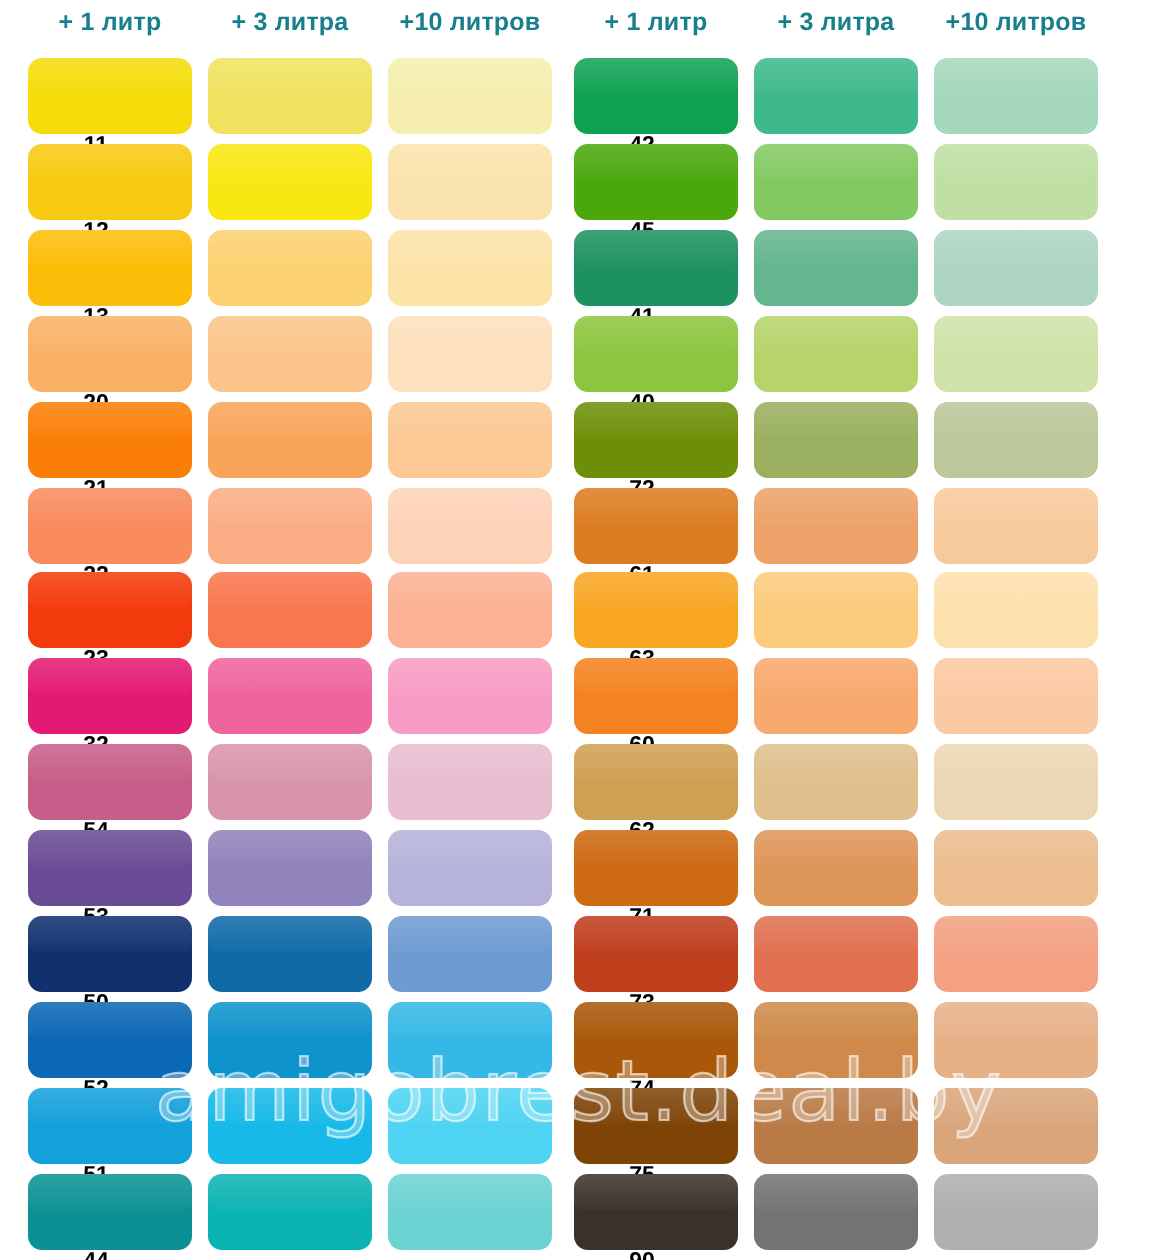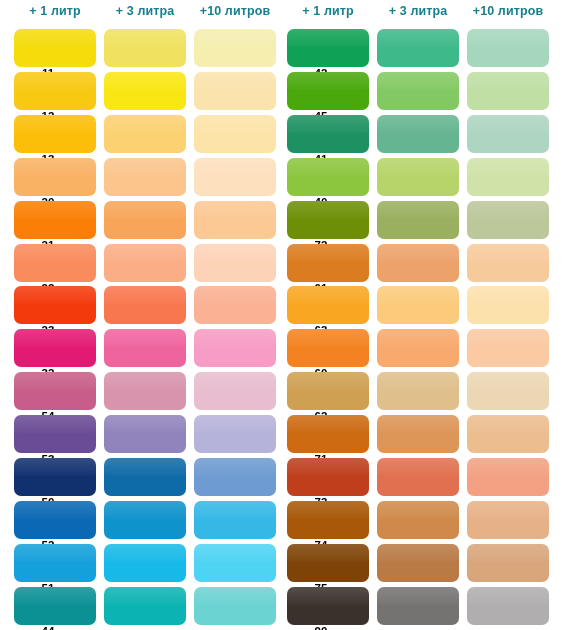--- a/index.html
+++ b/index.html
@@ -221,14 +221,15 @@
       <div class="swatch" title="44 — + 1 литр" style="left: 14px; top: 558px; background: rgb(11, 145, 148);"></div>
       <div class="swatch" title="44 — + 3 литра" style="left: 104px; top: 558px; background: rgb(12, 179, 179);"></div>
       <div class="swatch" title="44 — +10 литров" style="left: 194px; top: 558px; background: rgb(107, 211, 210);"></div>
       <div class="swatch-code" style="left: 28px; top: 596px;">44</div>
       <div class="swatch" title="90 — + 1 литр" style="left: 287px; top: 558px; background: rgb(58, 49, 44);"></div>
       <div class="swatch" title="90 — + 3 литра" style="left: 377px; top: 558px; background: rgb(117, 114, 114);"></div>
       <div class="swatch" title="90 — +10 литров" style="left: 467px; top: 558px; background: rgb(176, 174, 174);"></div>
       <div class="swatch-code" style="left: 301px; top: 596px;">90</div>
     </div>
 
+  <div class="watermark">amigobrest.deal.by</div>
 
 </div>
 
 </body></html>

